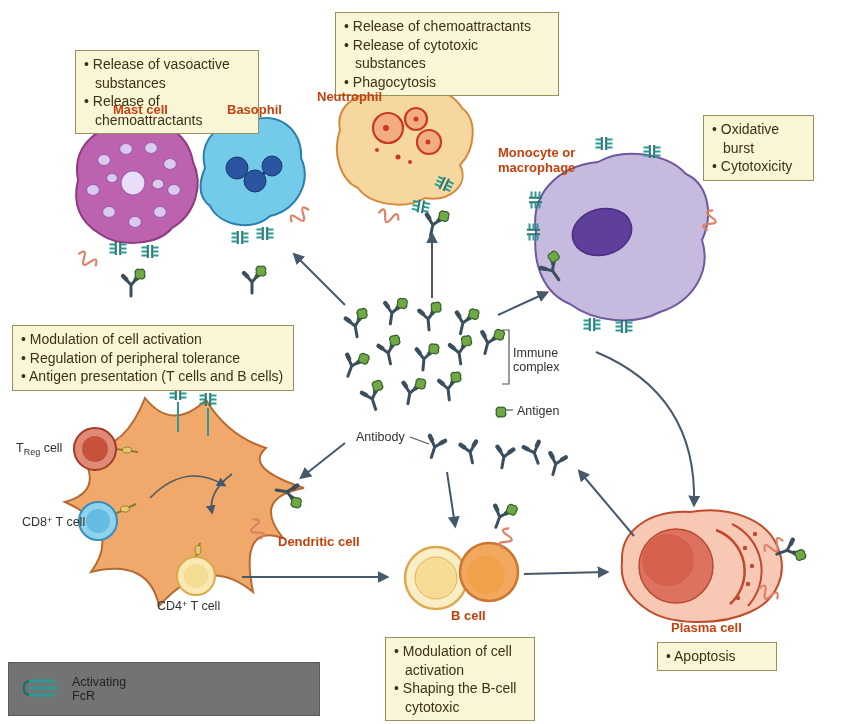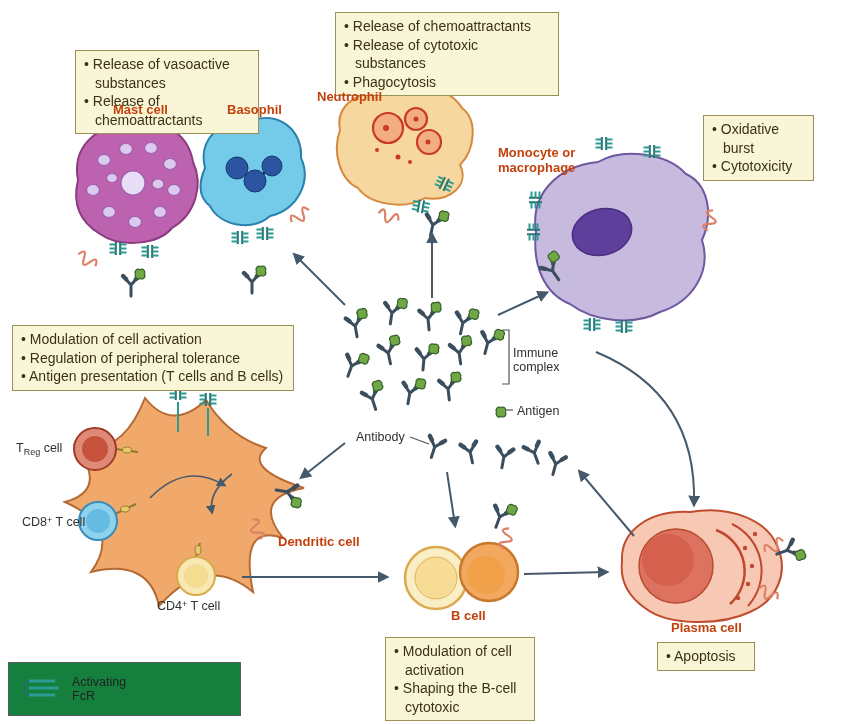--- a/index.html
+++ b/index.html
@@ -9,22 +9,22 @@
 
   .note { position:absolute; background:#f9f5d7; border:1px solid #9b8f5a;
           padding:4px 8px; font-size:14px; color:#3c3212; line-height:1.33; }
   .note .item { padding-left:11px; text-indent:-11px; }
 
   .cell-label { position:absolute; font-weight:bold; font-size:13px; color:#c2410c; line-height:1.15; }
   .small-label { position:absolute; font-size:12.5px; color:#30302c; line-height:1.15; }
   sub.sb { font-size:9px; vertical-align:-3px; }
   sup.sp { font-size:9px; vertical-align:3px; }
 
-  .legend { position:absolute; left:8px; top:662px; width:233px; height:54px;
-            border:1.5px solid #5a5a5a; background:#15803d; display:flex;
+  .legend { position:absolute; left:8px; top:662px; width:312px; height:54px;
+            border:1.5px solid #5a5a5a; background:#737373; display:flex;
             align-items:center; padding:8px 10px; gap:10px; }
   .legend-item { display:flex; align-items:center; gap:7px; flex:1; }
   .legend-label { font-size:12.5px; color:#222; line-height:1.15; width:70px; }
 </style>
 </head>
 <body>
 
 <div id="canvas">
 
   <svg id="diagram" viewBox="0 0 841 724">
@@ -255,21 +255,21 @@
     <div class="item">• Modulation of cell activation</div>
     <div class="item">• Regulation of peripheral tolerance</div>
     <div class="item">• Antigen presentation (T cells and B cells)</div>
   </div>
 
   <div class="note" style="left:385px; top:637px; width:150px;">
     <div class="item">• Modulation of cell activation</div>
     <div class="item">• Shaping the B-cell cytotoxic</div>
   </div>
 
-  <div class="note" style="left:657px; top:642px; width:98px;">
+  <div class="note" style="left:657px; top:642px; width:120px;">
     <div class="item">• Apoptosis</div>
   </div>
 
   <div class="cell-label" style="left:113px; top:103px;">Mast cell</div>
   <div class="cell-label" style="left:227px; top:103px;">Basophil</div>
   <div class="cell-label" style="left:317px; top:90px;">Neutrophil</div>
   <div class="cell-label" style="left:498px; top:146px; width:95px;">Monocyte or macrophage</div>
   <div class="cell-label" style="left:278px; top:535px;">Dendritic cell</div>
   <div class="cell-label" style="left:451px; top:609px;">B cell</div>
   <div class="cell-label" style="left:671px; top:621px;">Plasma cell</div>

